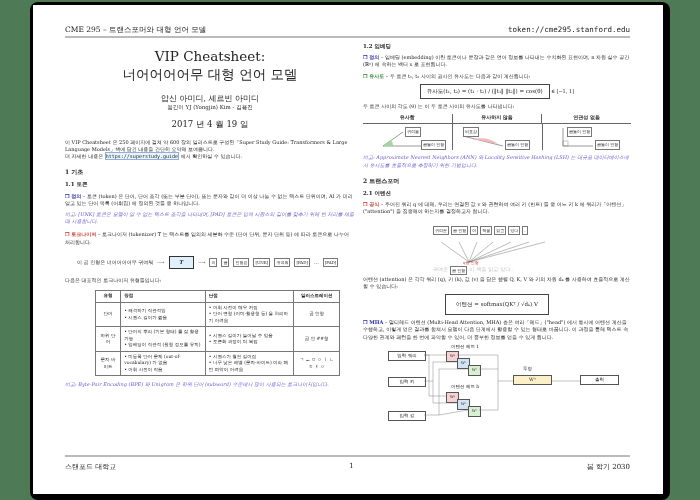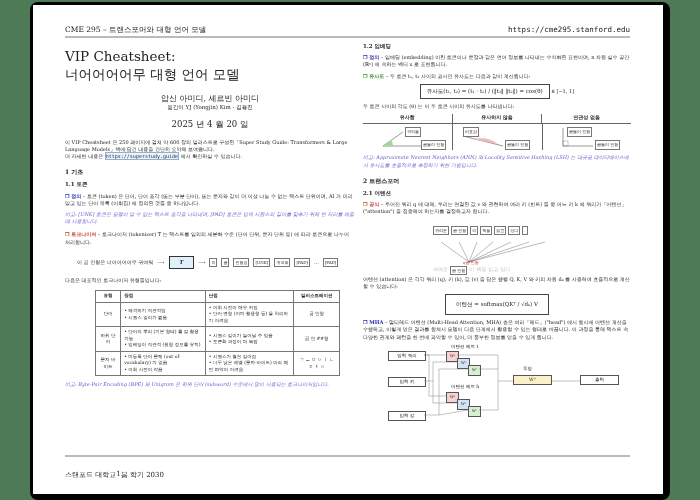--- a/index.html
+++ b/index.html
@@ -5,73 +5,73 @@
   html,body{margin:0;padding:0;}
   body{width:700px;height:500px;background:#4e7a55;position:relative;overflow:hidden;font-family:"DejaVu Serif",serif;}
   .shadow{position:absolute;left:30px;top:2px;width:640px;height:498px;background:#000;border-radius:8px;}
   .page{position:absolute;left:33px;top:5px;width:630px;height:489px;background:#fff;color:#222;overflow:hidden;}
   .hdr{position:absolute;left:32px;right:33px;top:20px;height:10px;font-size:7.5px;display:flex;justify-content:space-between;}
   .hdr .r{font-family:"DejaVu Sans Mono",monospace;}
   .hrule{position:absolute;left:32px;right:33px;height:2px;background:#bbb;}
   .col{position:absolute;font-size:5px;line-height:7.2px;}
   .left{left:32px;width:290px;top:38px;}
   .right{left:330px;width:268px;top:38px;}
-  .title{font-size:13.5px;line-height:18px;margin-top:4px;}
+  .title{text-align:center;font-size:13.5px;line-height:18px;margin-top:4px;}
   .authors{text-align:center;font-size:8px;margin-top:12px;}
   .trans{text-align:center;font-size:5.5px;margin-top:2px;}
   .date{text-align:center;font-size:8.5px;margin-top:10px;}
   .intro{margin-top:10px;font-size:5px;}
   .link{font-family:"DejaVu Sans Mono",monospace;background:#e6f7fb;border:0.5px solid #9ad;}
   .sec{font-weight:bold;font-size:6px;margin-top:8px;}
   .sub{font-weight:bold;font-size:5.5px;margin-top:6px;margin-bottom:4px;}
   .def{margin-top:4px;}
   .kw-blue{color:#2a2aa8;font-weight:bold;}
   .kw-red{color:#c0392b;font-weight:bold;}
   .kw-green{color:#2e8b2e;font-weight:bold;}
   .note{color:#6a5acd;font-style:italic;margin-top:4px;}
   .flow{display:flex;align-items:center;gap:4px;margin:10px 0 8px 12px;font-size:5px;}
   .tbox{border:0.7px solid #333;background:#dff0fb;padding:2px 10px;font-style:italic;font-weight:bold;}
   .tok{border:0.5px solid #777;padding:0 1px;font-size:4px;}
   table{border-collapse:collapse;margin:6px 0 0 30px;width:245px;font-size:4.5px;line-height:6.5px;}
   td,th{border:0.6px solid #777;padding:2px 3px;vertical-align:middle;}
   th{font-weight:bold;text-align:center;}
   td.c{text-align:center;}
-  .ft{position:absolute;left:32px;right:33px;top:457px;font-size:7px;display:flex;justify-content:flex-start;margin-top:8px;}
+  .ft{position:absolute;left:32px;right:33px;top:457px;font-size:7px;display:flex;justify-content:space-between;}
   .eq{border:0.7px solid #444;display:inline-block;padding:3px 6px;font-size:5.5px;}
   .center{text-align:center;}
   .simrow{display:flex;margin-top:4px;border-bottom:0.6px solid #666;font-weight:bold;font-size:5px;}
   .simrow div{flex:1;text-align:center;padding-bottom:2px;}
   .simrow div+div{border-left:0.6px solid #666;}
   .simfig{display:flex;height:26px;}
   .simfig div{flex:1;position:relative;}
   .simfig div+div{border-left:0.6px solid #666;}
   .lbl{position:absolute;border:0.5px solid #777;font-size:4px;padding:0 1px;background:#fff;}
   .mha{position:relative;height:92px;margin-top:4px;}
   .box{position:absolute;border:0.6px solid #555;font-size:4.5px;text-align:center;line-height:8px;background:#fff;}
   .w{position:absolute;width:11px;height:9px;border:0.5px solid #555;font-size:3.5px;text-align:center;line-height:9px;}
 </style>
 </head>
 <body>
 
 <div class="shadow"></div>
 <div class="page">
   <div class="hdr">
     <span>CME 295 – 트랜스포머와 대형 언어 모델</span>
-    <span class="r">https://cme295.stanford.edu</span>
+    <span class="r">token://cme295.stanford.edu</span>
   </div>
   <div class="hrule" style="top:31px"></div>
 
   <div class="col left">
     <div class="title">
       <div>VIP Cheatsheet:</div>
       <div>너어어어어무 대형 언어 모델</div>
     </div>
     <div class="authors">압신 아미디, 셰르빈 아미디</div>
     <div class="trans">옮긴이 YJ (Yongjin) Kim - 김용진</div>
-    <div class="date">2025 년 4 월 20 일</div>
+    <div class="date">2017 년 4 월 19 일</div>
     <div class="intro">
       <span>이 VIP Cheatsheet 은 250 페이지에 걸쳐 약 600 장의 일러스트로 구성된「Super Study Guide: Transformers &amp; Large Language Models」책에 담긴 내용을 간단히 요약해 보여줍니다.</span><br>
       <span>더 자세한 내용은</span>
       <span class="link">https://superstudy.guide</span>
       <span>에서 확인하실 수 있습니다.</span>
     </div>
     <div class="sec">1 기초</div>
     <div class="sub">1.1 토큰</div>
     <div class="def">
       <span class="kw-blue">❐ 정의</span><span> – 토큰 (token) 은 단어, 단어 조각 (또는 부분 단어), 또는 문자와 같이 더 이상 나눌 수 없는 텍스트 단위이며, AI 가 미리 알고 있는 단어 목록 (어휘집) 에 정의된 것들 중 하나입니다.</span>

